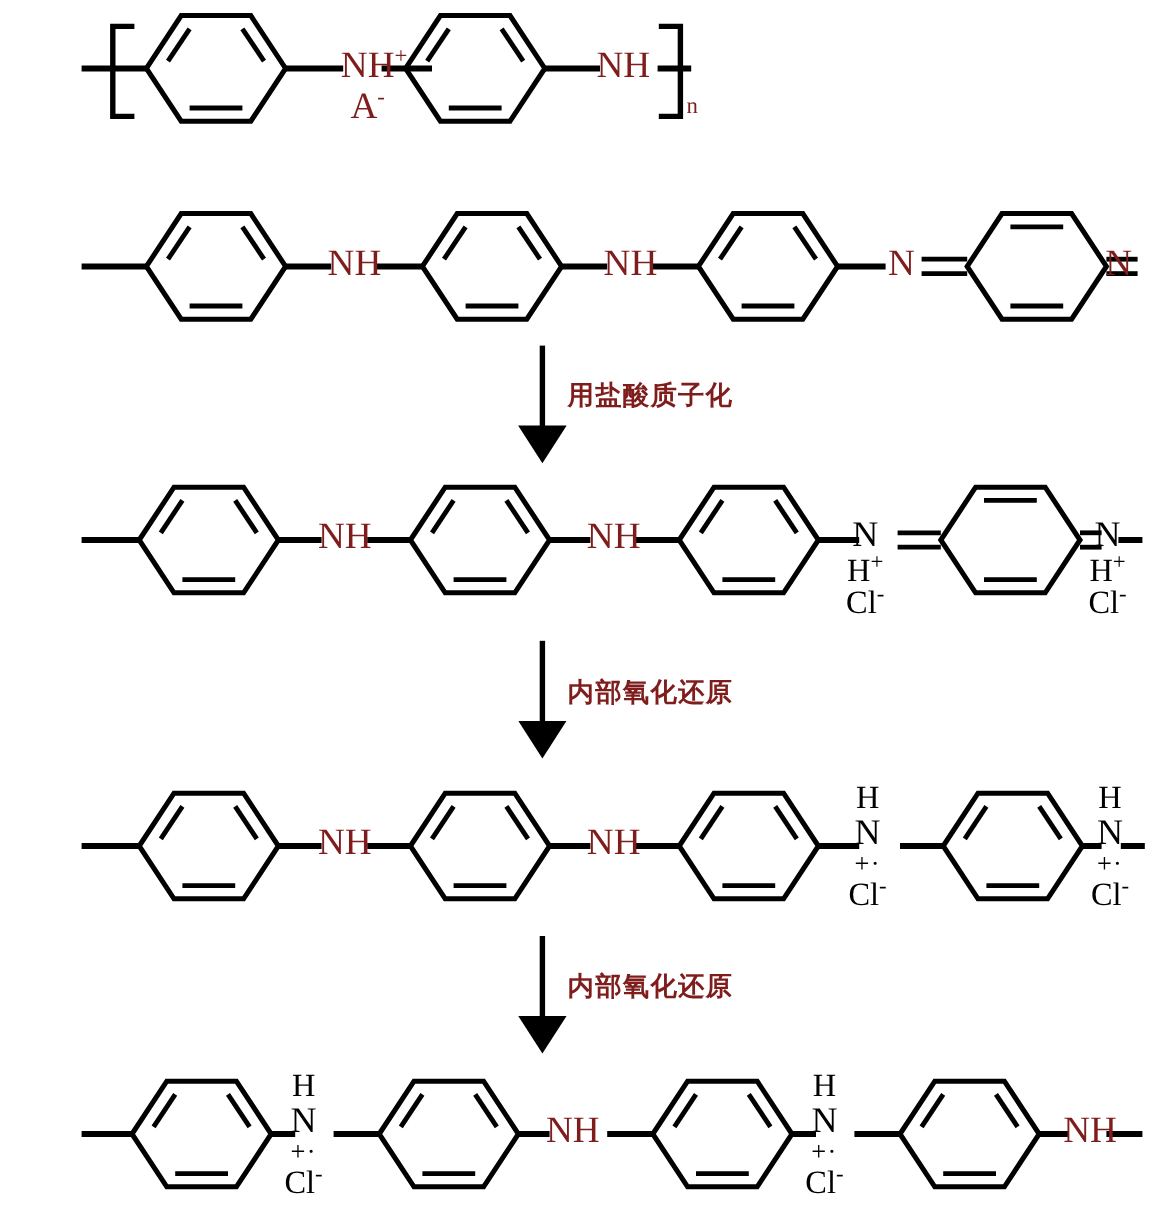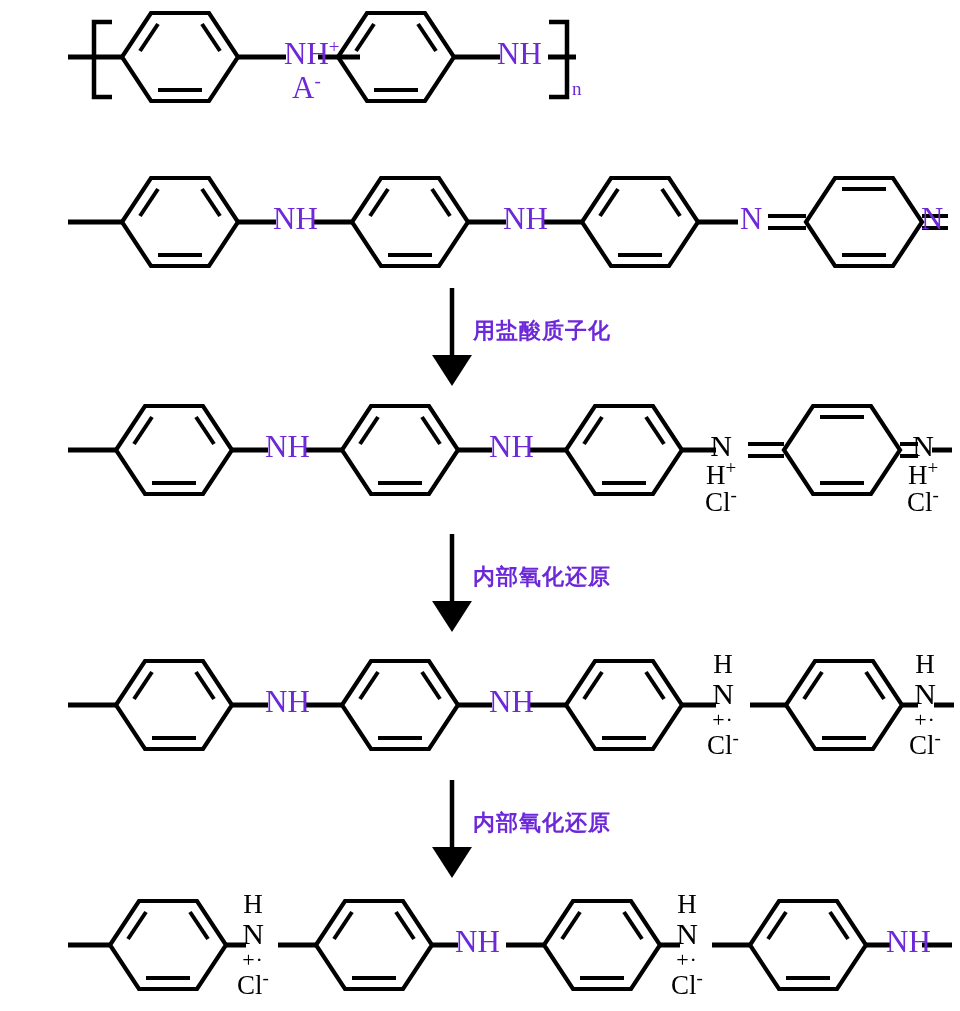--- a/index.html
+++ b/index.html
@@ -9,21 +9,21 @@
     font-family:"Liberation Serif", serif;
     color:#000;
   }
   .scheme{position:absolute;left:0;top:0;width:960px;height:1011px;}
   .scheme svg{display:block;}
   .lbl{
     position:absolute;
     font-family:"Liberation Serif", serif;
     white-space:nowrap;
     line-height:1;
-    color:#6d28d9;
+    color:#7f1d1d;
   }
   .atom{font-size:31px;letter-spacing:0px;}
   .sup{font-size:19px;vertical-align:super;line-height:0;}
   .sub-n{font-size:19px;}
   .cn{
     font-family:"DejaVu Sans", sans-serif;
     font-size:22px;
     font-weight:600;
     letter-spacing:1px;
   }

